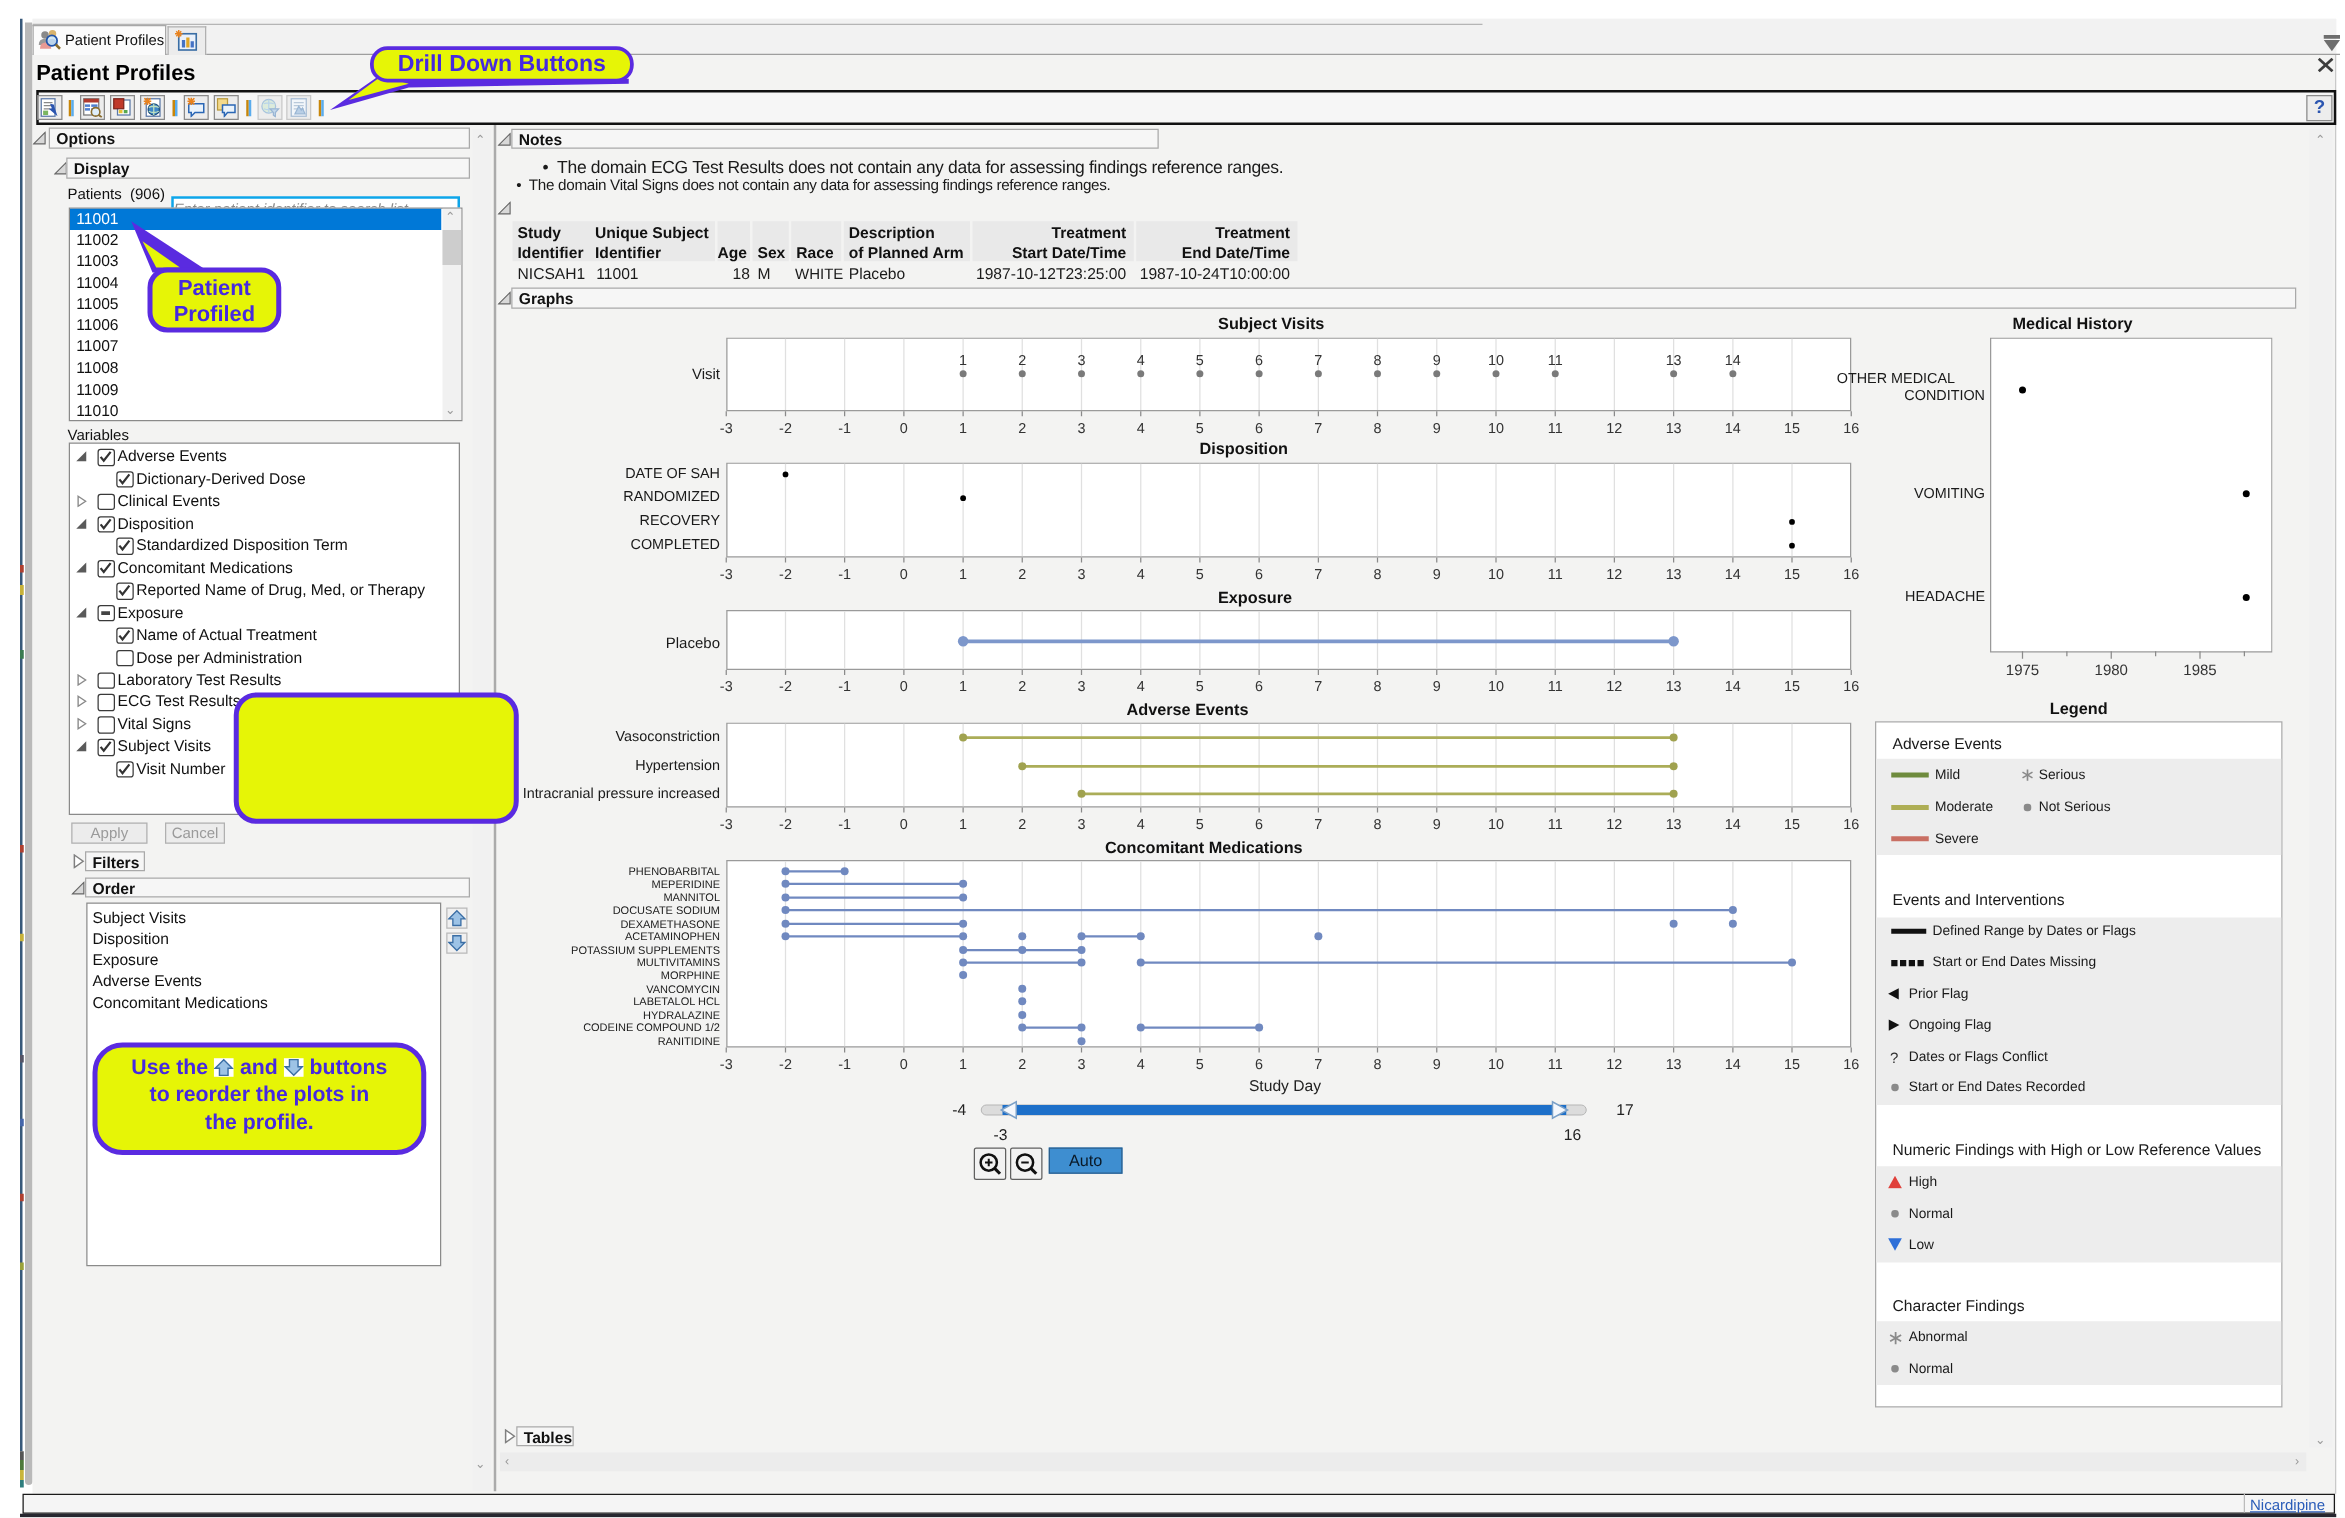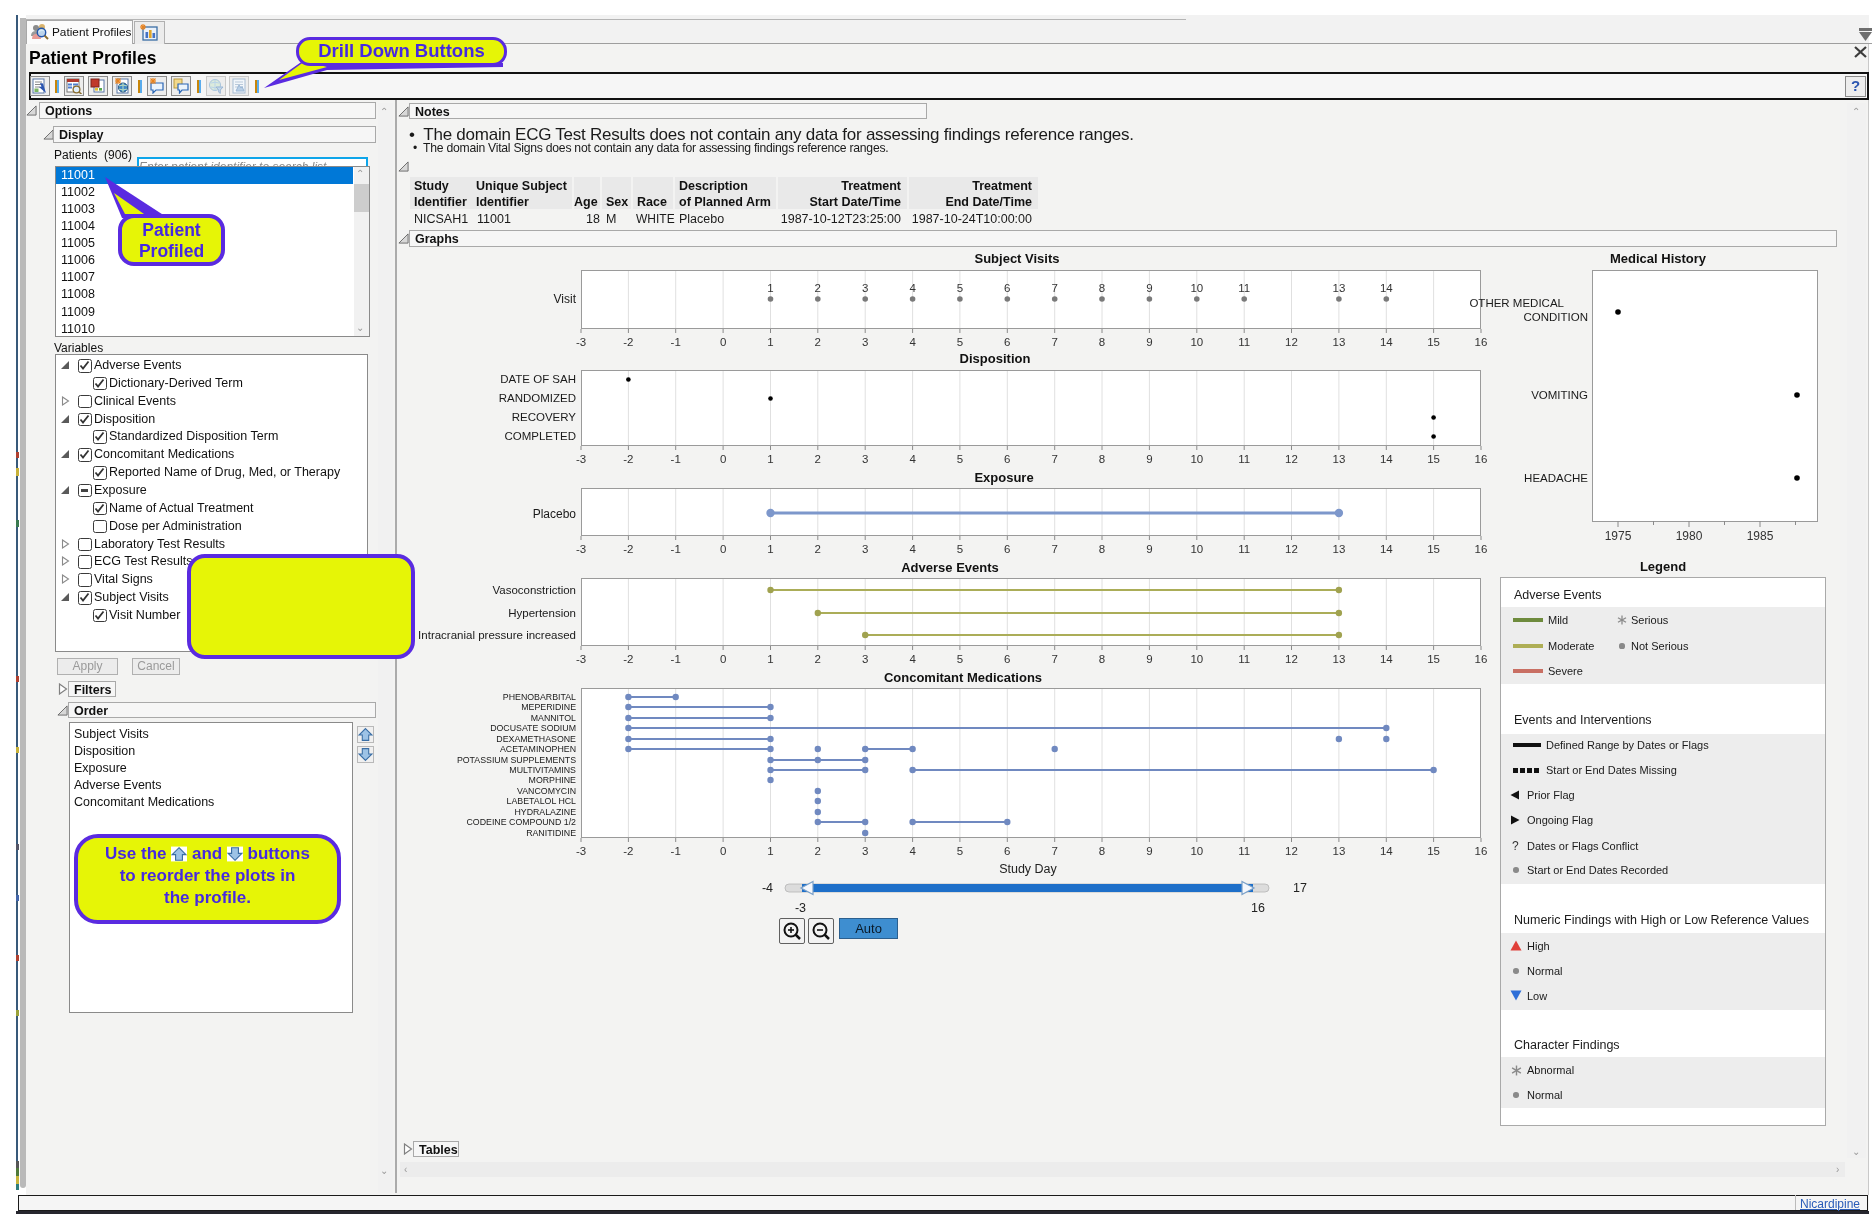--- a/index.html
+++ b/index.html
@@ -195,21 +195,21 @@
     </svg>
 <div class="cb" style="left:78px;top:359.0px;"></div>
 <svg class="abs" style="left:78px;top:359.0px;" width="13" height="13" viewBox="0 0 13 13">
       <path d="M2.5,6.5 L5,9.5 L10.5,2.5" fill="none" stroke="#333" stroke-width="1.8"></path>
     </svg>
 <div class="abs" style="left:94px;top:358.0px;font-size:12.5px;color:#111;">Adverse Events</div>
 <div class="cb" style="left:93px;top:376.85px;"></div>
 <svg class="abs" style="left:93px;top:376.85px;" width="13" height="13" viewBox="0 0 13 13">
       <path d="M2.5,6.5 L5,9.5 L10.5,2.5" fill="none" stroke="#333" stroke-width="1.8"></path>
     </svg>
-<div class="abs" style="left:109px;top:375.85px;font-size:12.5px;color:#111;">Dictionary-Derived Term</div>
+<div class="abs" style="left:109px;top:375.85px;font-size:12.5px;color:#111;">Dictionary-Derived Dose</div>
 <svg class="abs" style="left:61px;top:395.7px;" width="9" height="10" viewBox="0 0 9 10">
       <polygon points="1.5,1 7.5,5 1.5,9" fill="#fff" stroke="#8a8a8a" stroke-width="1.1"></polygon>
     </svg>
 <div class="cb" style="left:78px;top:394.7px;"></div>
 <div class="abs" style="left:94px;top:393.7px;font-size:12.5px;color:#111;">Clinical Events</div>
 <svg class="abs" style="left:60px;top:413.55px;" width="10" height="10" viewBox="0 0 10 10">
       <polygon points="9,1 9,9 1,9" fill="#5a5a5a"></polygon>
     </svg>
 <div class="cb" style="left:78px;top:412.55px;"></div>
 <svg class="abs" style="left:78px;top:412.55px;" width="13" height="13" viewBox="0 0 13 13">
@@ -296,21 +296,21 @@
       <path d="M7,1 L13,7 L10,7 L10,12 L4,12 L4,7 L1,7 Z" fill="#9dc3e6" stroke="#3a6ea5" stroke-width="1"></path>
     </svg>
 <div class="abs" style="left:357px;top:746px;width:17px;height:17px;border:1px solid #b9b9b9;background:#f0f0f0;"></div>
 <svg class="abs" style="left:358px;top:747px;" width="15" height="15" viewBox="0 0 14 13">
       <path d="M7,12 L13,6 L10,6 L10,1 L4,1 L4,6 L1,6 Z" fill="#9dc3e6" stroke="#3a6ea5" stroke-width="1"></path>
     </svg>
 <svg class="abs" style="left:398px;top:106px;" width="11" height="11" viewBox="0 0 12 12">
       <polygon points="1,11 11,11 11,1" fill="#d8d8d8" stroke="#666" stroke-width="1"></polygon>
     </svg>
 <div class="hdrbox" style="left:409px;top:103px;width:518px;height:16px;">Notes</div>
-<div class="abs" style="left:409px;top:125px;font-size:17px;letter-spacing:-0.25px;color:#1a1a1a;">•&nbsp; The domain ECG Test Results does not contain any data for assessing findings reference ranges.</div>
+<div class="abs" style="left:434px;top:125px;font-size:14px;letter-spacing:-0.25px;color:#1a1a1a;">•&nbsp; The domain ECG Test Results does not contain any data for assessing findings reference ranges.</div>
 <div class="abs" style="left:413px;top:141px;font-size:12.2px;letter-spacing:-0.25px;color:#1a1a1a;">•&nbsp; The domain Vital Signs does not contain any data for assessing findings reference ranges.</div>
 <svg class="abs" style="left:398px;top:161px;" width="11" height="11" viewBox="0 0 12 12">
       <polygon points="1,11 11,11 11,1" fill="#d8d8d8" stroke="#666" stroke-width="1"></polygon>
     </svg>
 <div class="abs" style="left:410px;top:177px;width:62px;height:32px;background:#e9e9e9;"></div>
 <div class="abs" style="left:414px;width:54px;text-align:left;top:179px;font-size:12.5px;font-weight:bold;color:#111;">Study</div>
 <div class="abs" style="left:414px;width:54px;text-align:left;top:195px;font-size:12.5px;font-weight:bold;color:#111;">Identifier</div>
 <div class="abs" style="left:472px;top:177px;width:100px;height:32px;background:#e9e9e9;"></div>
 <div class="abs" style="left:476px;width:92px;text-align:left;top:179px;font-size:12.5px;font-weight:bold;color:#111;">Unique Subject</div>
 <div class="abs" style="left:476px;width:92px;text-align:left;top:195px;font-size:12.5px;font-weight:bold;color:#111;">Identifier</div>

